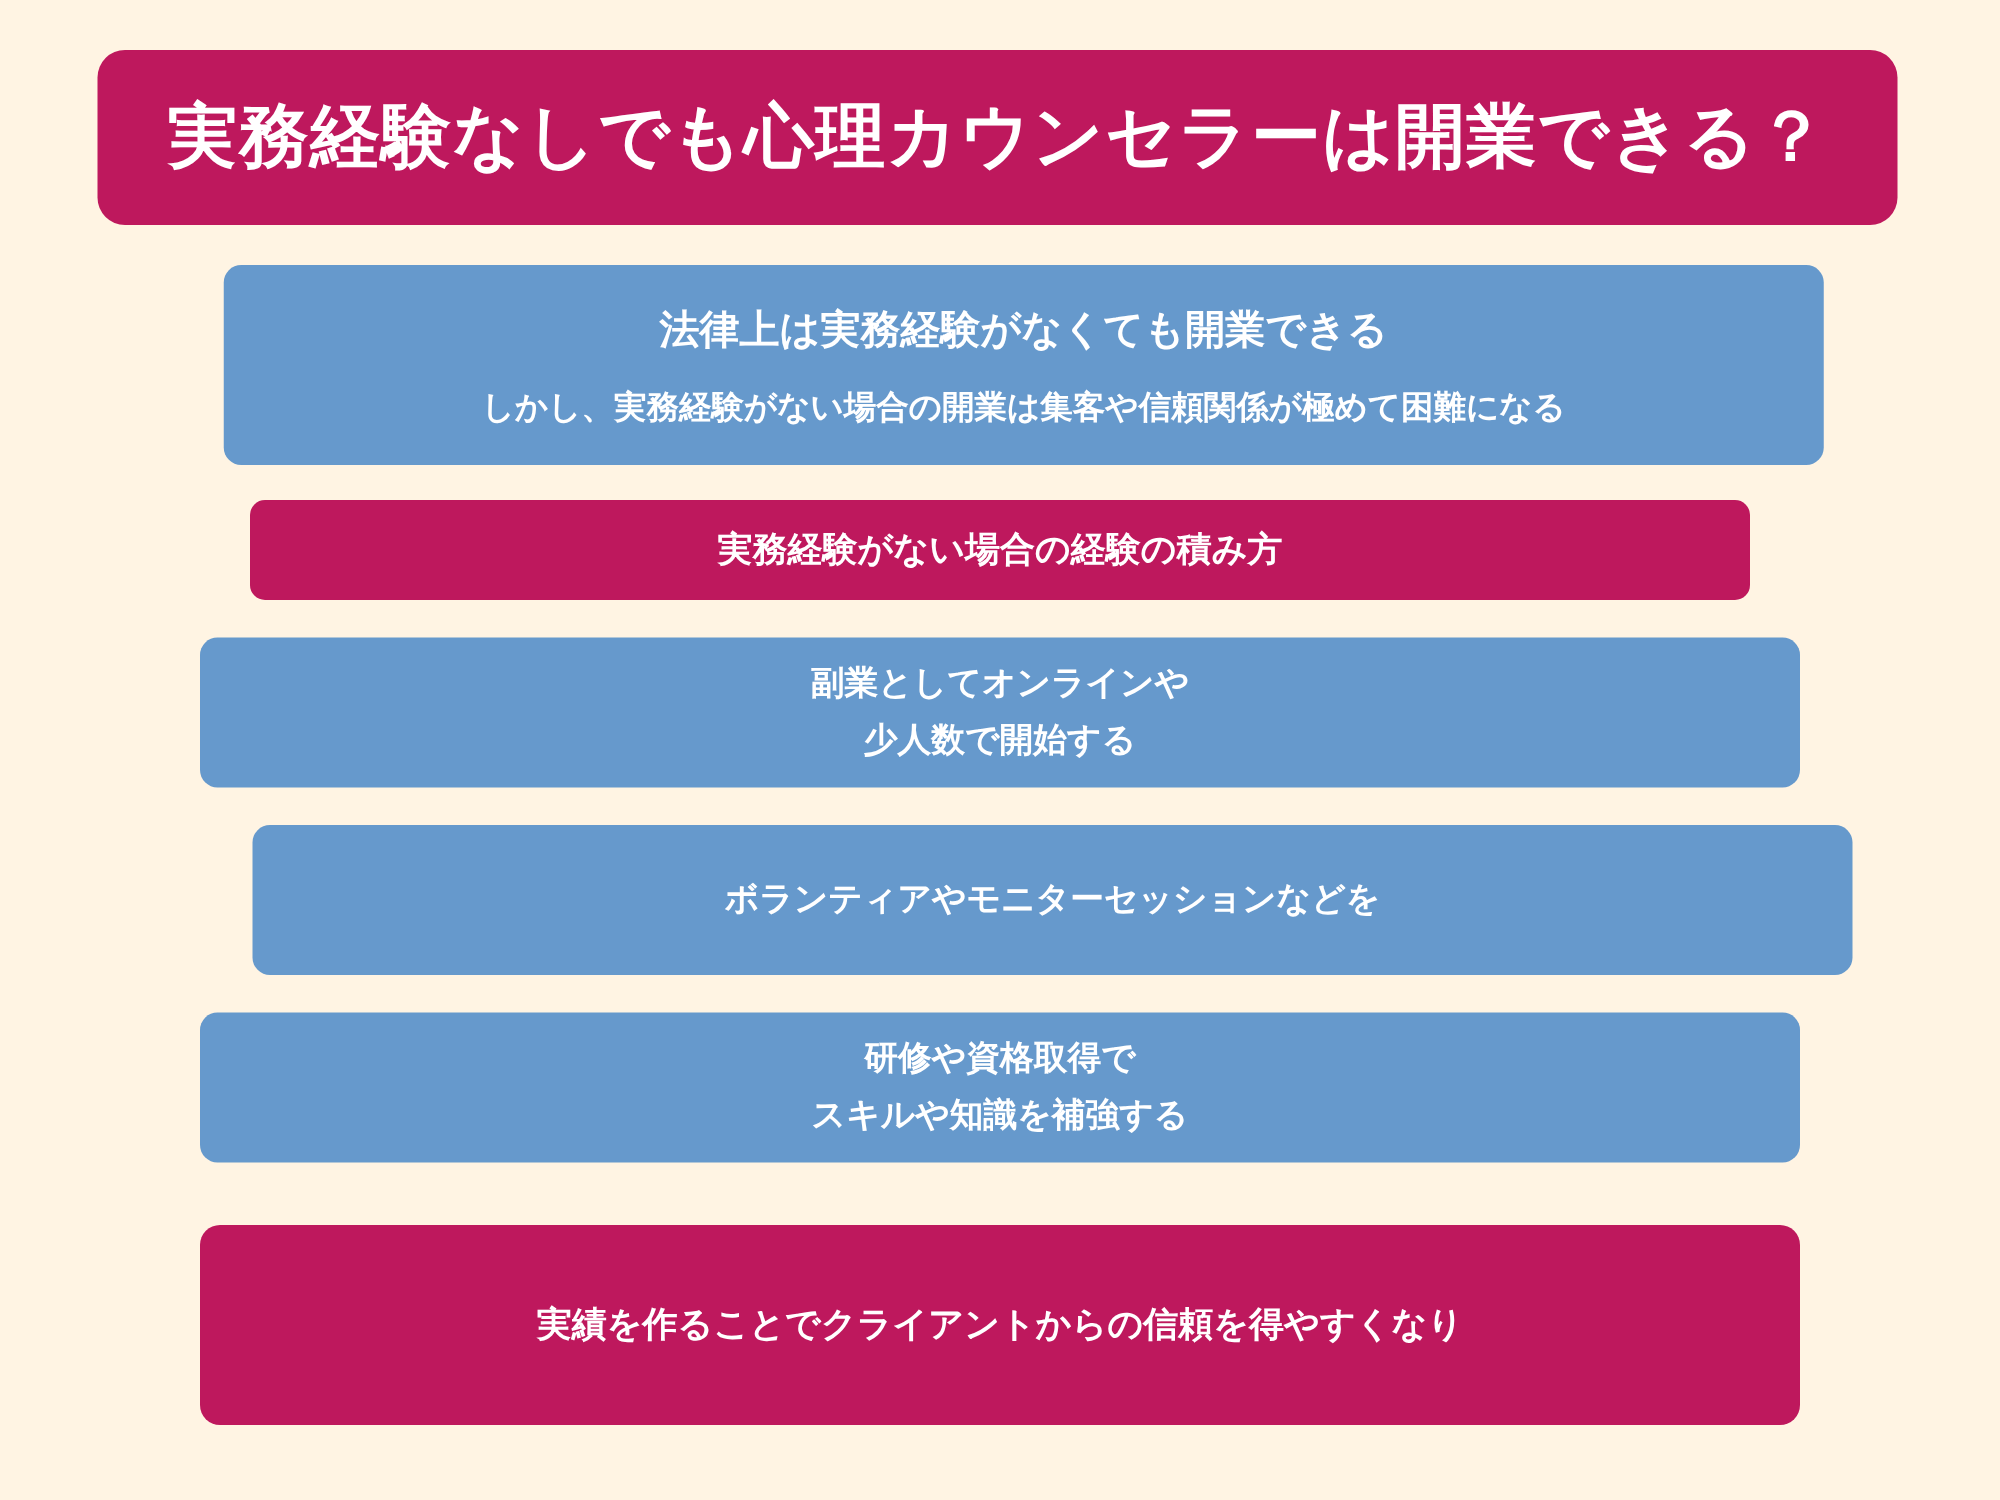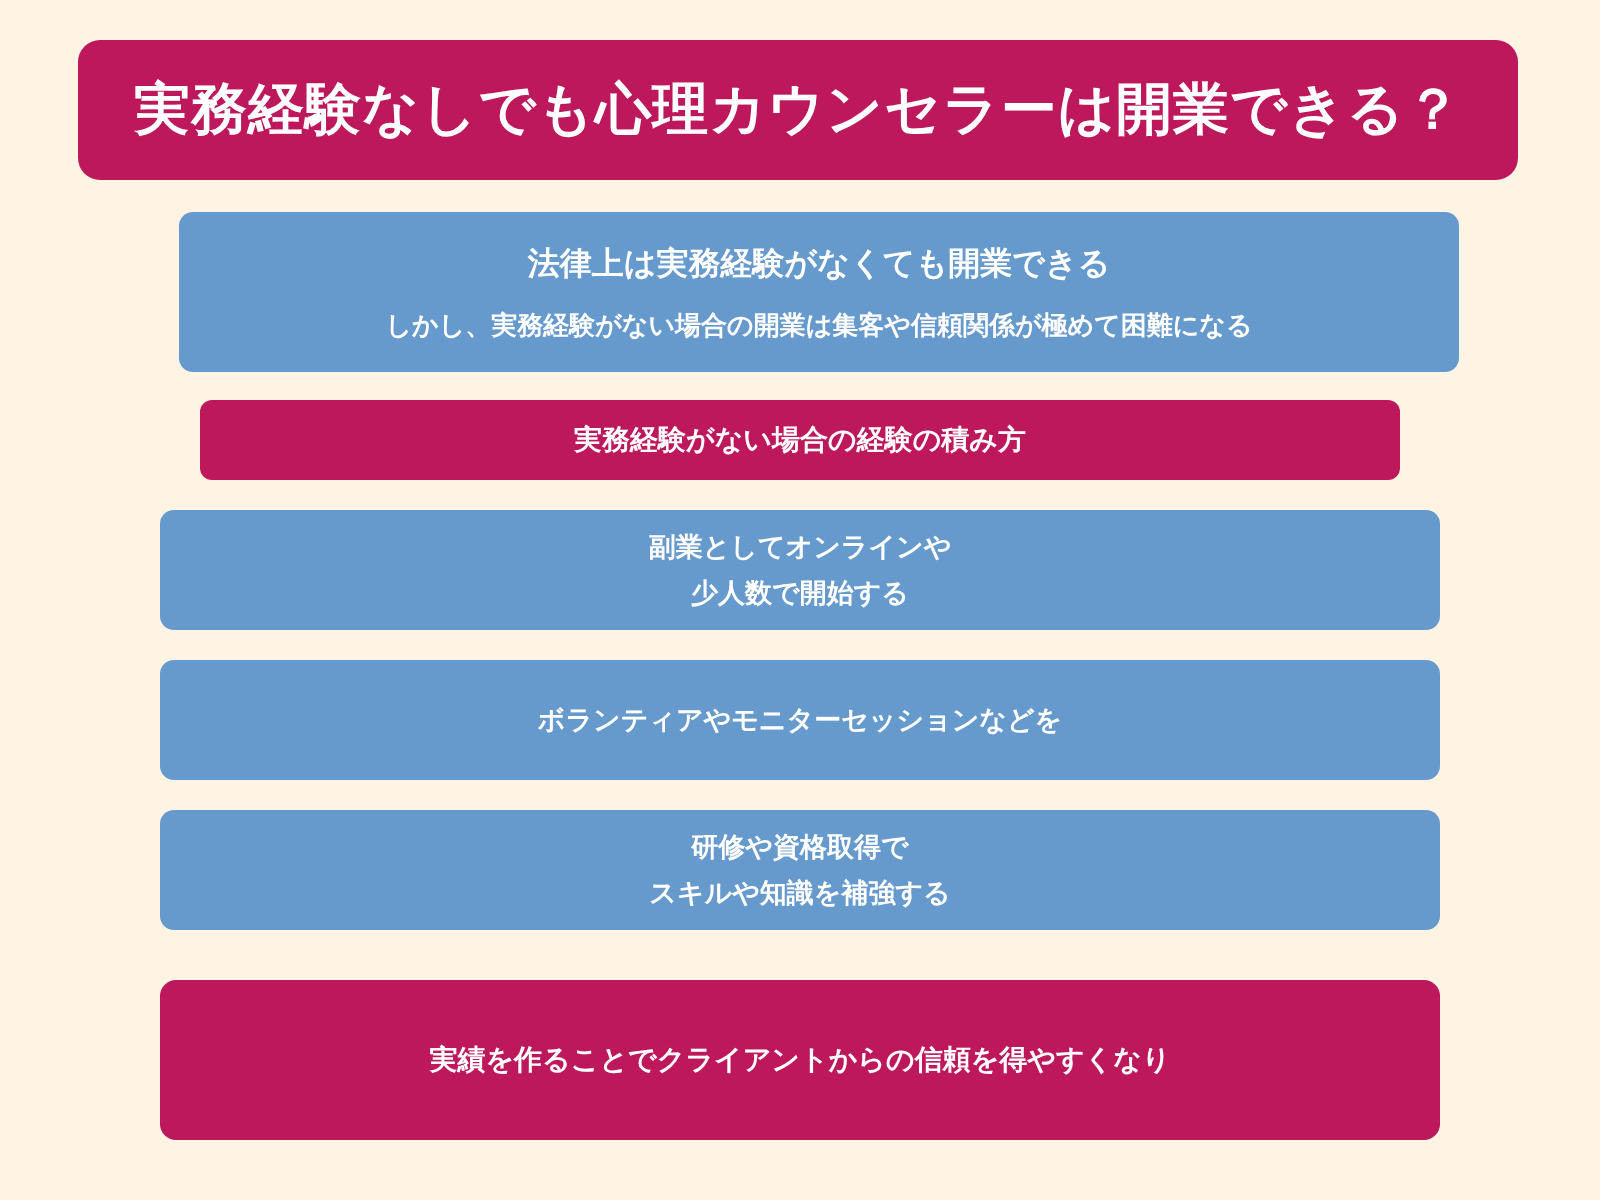--- a/index.html
+++ b/index.html
@@ -26,21 +26,21 @@
     #title-box { left: 78px; top: 40px; width: 1440px; height: 140px; border-radius: 22px; }
     #title-box .t { font-size: 56px; letter-spacing: 1px; }
     #legal-box { left: 160px; top: 212px; width: 1280px; height: 160px; border-radius: 14px; margin-left: 19px; }
     #legal-box .h { font-size: 32px; margin-bottom: 22px; }
     #legal-box .s { font-size: 26px; }
     #method-box { left: 200px; top: 400px; width: 1200px; height: 80px; border-radius: 12px; }
     #method-box .t { font-size: 28px; }
     .step { left: 160px; width: 1280px; height: 120px; border-radius: 14px; }
     .step .l { font-size: 27px; line-height: 46px; text-align: center; }
     #step-1 { top: 510px; }
-    #step-2 { top: 660px; }
+    #step-2 { top: 660px; margin-left: 42px; }
     #step-3 { top: 810px; }
     #result-box { left: 160px; top: 980px; width: 1280px; height: 160px; border-radius: 16px; }
     #result-box .l { font-size: 28px; line-height: 50px; }
   </style>
 </head>
 <body>
 
 <div id="title-box" class="box orange">
   <div class="t">実務経験なしでも心理カウンセラーは開業できる？</div>
 </div>

